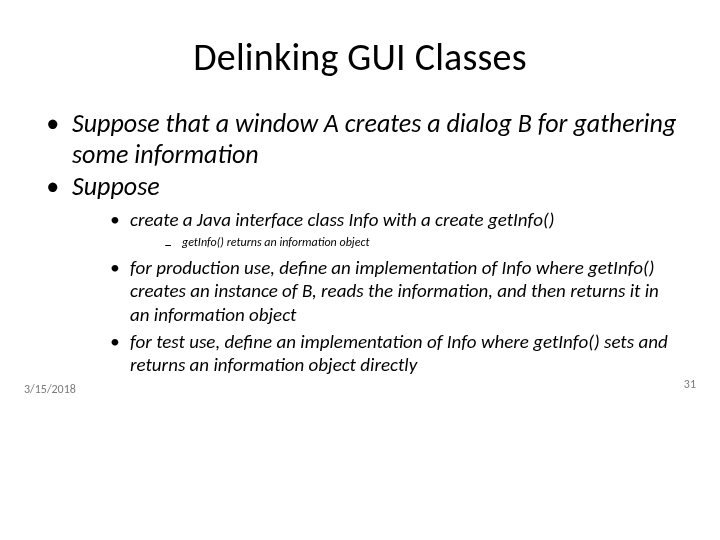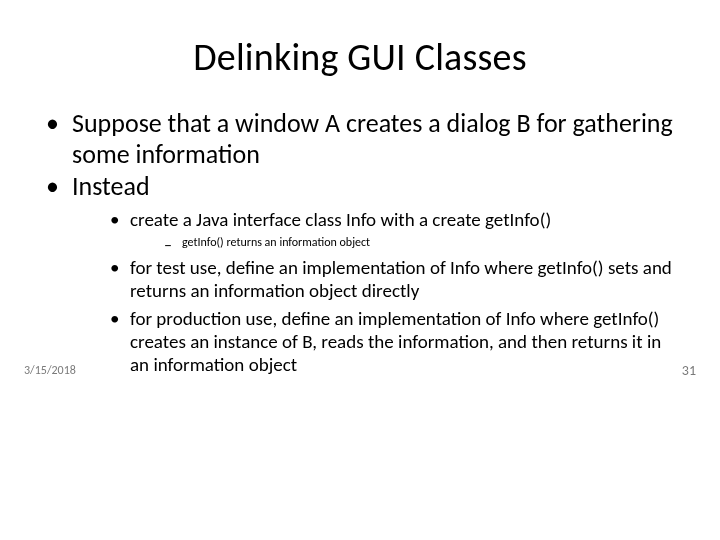--- a/index.html
+++ b/index.html
@@ -33,20 +33,21 @@
   }
   ul { margin: 0; padding: 0; list-style: none; }
   li { position: relative; }
 
   
   .lvl1 > li {
     font-size: 26px;
     line-height: 1.18;
     padding-left: 32px;
     margin-bottom: 2px;
+    font-style: italic;
   }
   .lvl1 > li::before {
     content: "•";
     position: absolute;
     left: 6px;
     top: 0;
     font-size: 26px;
   }
 
   
@@ -83,62 +84,62 @@
     content: "–";
     position: absolute;
     left: 6px;
     top: 0;
     font-size: 16px;
   }
 
   .footer-date {
     position: absolute;
     left: 24px;
-    bottom: 24px;
+    bottom: 5px;
     font-size: 12px;
     color: #7a7a7a;
     text-align: right;
   }
   .footer-page {
     position: absolute;
     right: 24px;
-    bottom: 22px;
-    font-size: 14px;
+    bottom: 10px;
+    font-size: 12px;
     color: #7a7a7a;
   }
 </style>
 </head>
 <body>
 
 <div class="slide">
 
   <h1 class="title">Delinking GUI Classes</h1>
 
   <div class="content">
     <ul class="lvl1">
       <li>
         <span>Suppose that a window A creates a dialog B for gathering some information</span>
       </li>
       <li>
-        <span>Instead</span>
+        <span>Suppose</span>
 
         <ul class="lvl2">
           <li>
             <span>create a Java interface class Info with a create getInfo()</span>
             <ul class="lvl3">
               <li>
                 <span>getInfo() returns an information object</span>
               </li>
             </ul>
           </li>
           <li>
-            <span>for test use, define an implementation of Info where getInfo() sets and returns an information object directly</span>
+            <span>for production use, define an implementation of Info where getInfo() creates an instance of B, reads the information, and then returns it in an information object</span>
           </li>
           <li>
-            <span>for production use, define an implementation of Info where getInfo() creates an instance of B, reads the information, and then returns it in an information object</span>
+            <span>for test use, define an implementation of Info where getInfo() sets and returns an information object directly</span>
           </li>
         </ul>
 
       </li>
     </ul>
   </div>
 
   <div class="footer-date">3/15/2018</div>
   <div class="footer-page">31</div>
 

